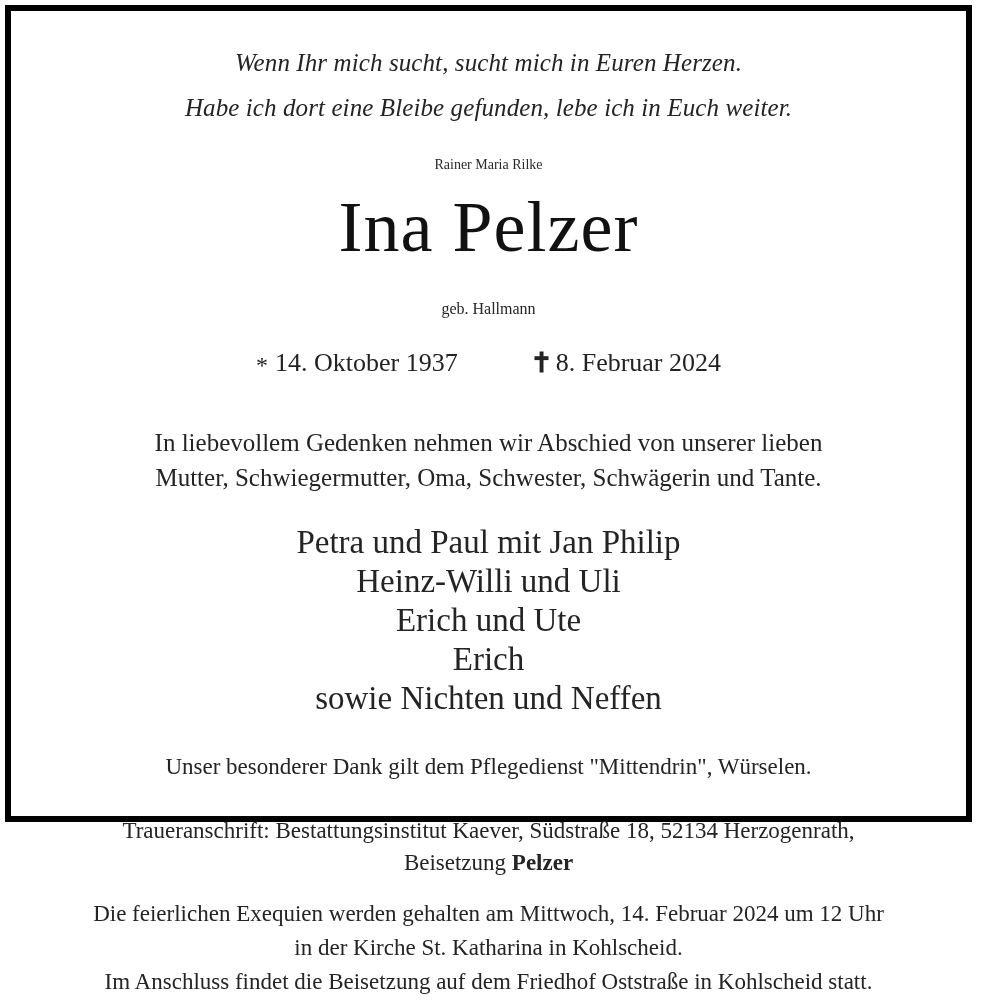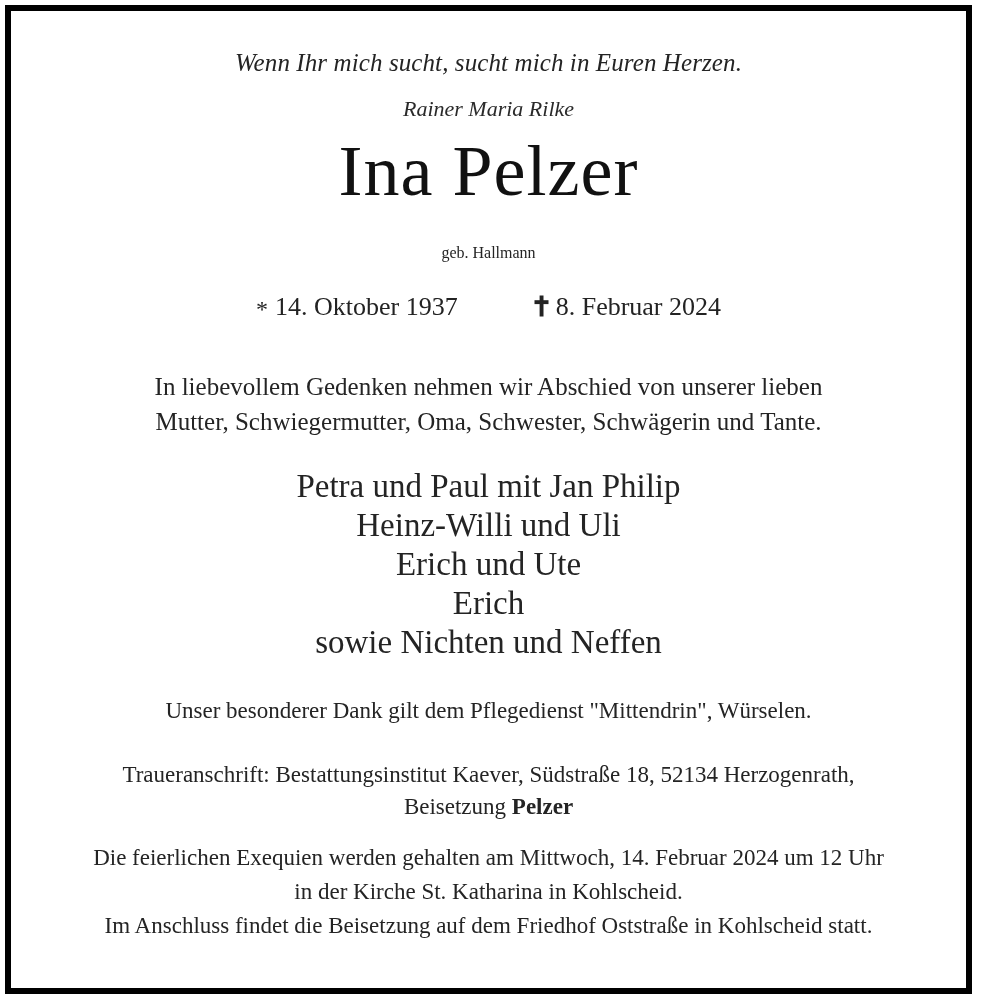--- a/index.html
+++ b/index.html
@@ -13,21 +13,21 @@
     overflow: hidden;
     font-family: "Liberation Serif", "DejaVu Serif", serif;
     color: #232323;
   }
 
   .notice-frame {
     position: absolute;
     left: 5px;
     top: 5px;
     width: 967px;
-    height: 989px;
+    height: 817px;
     border: 6px solid #000000;
     background: #ffffff;
     box-sizing: border-box;
   }
 
   .notice-inner {
     position: absolute;
     left: 0;
     top: 0;
     right: 0;
@@ -42,24 +42,23 @@
     margin-top: 9px;
   }
   .quote-line {
     font-style: italic;
     font-size: 25px;
     line-height: 45px;
     letter-spacing: 0.1px;
     color: #242424;
   }
   .quote-author {
-    font-style: italic;
-    font-size: 22px;
+    font-size: 14px;
     line-height: 30px;
-    margin-top: 9px;
+    margin-top: 20px;
     color: #2a2a2a;
   }
 
   
   .deceased-name {
     font-size: 72px;
     line-height: 86px;
     font-weight: normal;
     letter-spacing: 1px;
     margin: 4px 0 0 0;
@@ -148,20 +147,21 @@
   .service-block div { white-space: nowrap; }
 </style>
 </head>
 <body>
 
 <div class="notice-frame">
   <div class="notice-inner">
 
     <div class="quote-block">
       <div class="quote-line">Wenn Ihr mich sucht, sucht mich in Euren Herzen.</div>
+      <div class="quote-line">Habe ich dort eine Bleibe gefunden, lebe ich in Euch weiter.</div>
       <div class="quote-author">Rainer Maria Rilke</div>
     </div>
 
     <h1 class="deceased-name">Ina Pelzer</h1>
     <div class="maiden-name">geb. Hallmann</div>
 
     <div class="dates-row">
       <span class="date-item">
         <span class="sym-star">*</span>
         <span>14. Oktober 1937</span>

